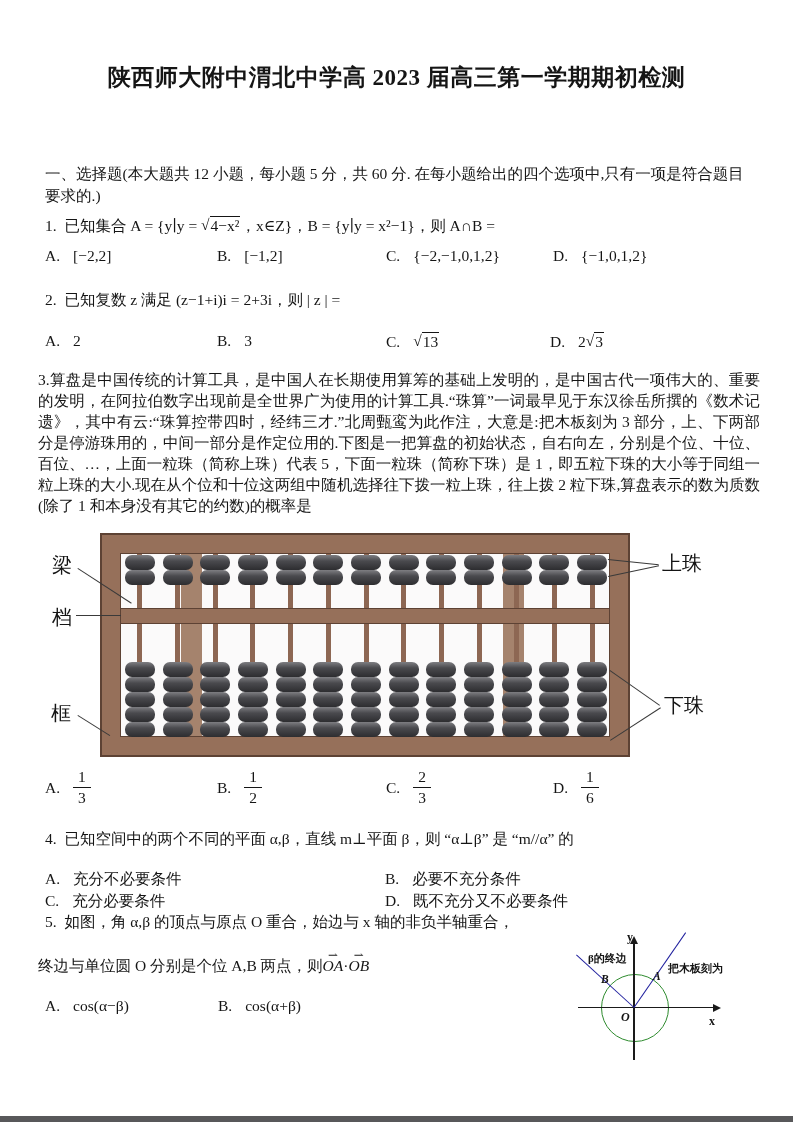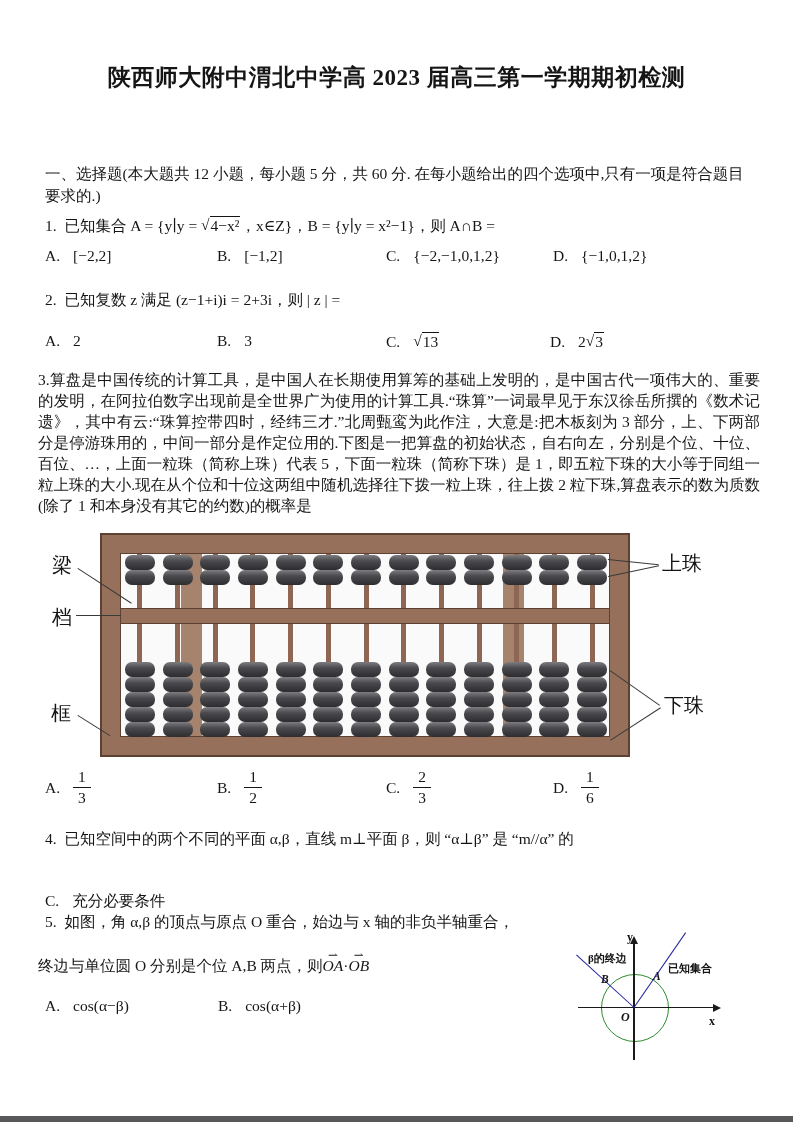--- a/index.html
+++ b/index.html
@@ -219,22 +219,27 @@
   <div class="optrow" style="top:768px">
     <span class="opt" style="left:45px"><span class="lbl">A.</span><span class="frac"><span class="fn">1</span><span class="fd">3</span></span></span>
     <span class="opt" style="left:217px"><span class="lbl">B.</span><span class="frac"><span class="fn">1</span><span class="fd">2</span></span></span>
     <span class="opt" style="left:386px"><span class="lbl">C.</span><span class="frac"><span class="fn">2</span><span class="fd">3</span></span></span>
     <span class="opt" style="left:553px"><span class="lbl">D.</span><span class="frac"><span class="fn">1</span><span class="fd">6</span></span></span>
   </div>
 
   <div class="abs stem" style="top:829px;left:45px">
     <span>4.</span>&nbsp;&nbsp;<span>已知空间中的两个不同的平面 α,β，直线 m⊥平面 β，则 “α⊥β” 是 “m//α” 的</span>
   </div>
+  <div class="optrow" style="top:869px;height:22px">
+    <span class="opt" style="left:45px"><span class="lbl">A.</span><span>充分不必要条件</span></span>
+    <span class="opt" style="left:385px"><span class="lbl">B.</span><span>必要不充分条件</span></span>
+  </div>
   <div class="optrow" style="top:891px;height:22px">
     <span class="opt" style="left:45px"><span class="lbl">C.</span><span>充分必要条件</span></span>
+    <span class="opt" style="left:385px"><span class="lbl">D.</span><span>既不充分又不必要条件</span></span>
   </div>
 
   <div class="abs stem" style="top:912px;left:45px">
     <span>5.</span>&nbsp;&nbsp;<span>如图，角 α,β 的顶点与原点 O 重合，始边与 x 轴的非负半轴重合，</span>
   </div>
   <div class="abs stem" style="top:956px;left:38px">
     <span>终边与单位圆 O 分别是个位 A,B 两点，则</span><span class="vec">OA</span><span>·</span><span class="vec">OB</span>
   </div>
   <div class="optrow" style="top:997px;height:22px">
     <span class="opt" style="left:45px"><span class="lbl">A.</span><span>cos(α−β)</span></span>
@@ -248,17 +253,17 @@
     <div class="axis" style="left:68.2px;top:12px;width:1.6px;height:118px"></div>
     <div class="arrow-up" style="left:65px;top:6px"></div>
     <div class="ray" style="left:69px;top:77px;width:91px;transform:rotate(-55.4deg)"></div>
     <div class="ray" style="left:69px;top:77px;width:78px;transform:rotate(-137.6deg)"></div>
     <div class="figlbl" style="left:62px;top:0px">y</div>
     <div class="figlbl" style="left:144px;top:84px">x</div>
     <div class="figlbl" style="left:56px;top:80px;font-style:italic">O</div>
     <div class="ptlbl" style="left:88px;top:40px">A</div>
     <div class="ptlbl" style="left:36px;top:43px">B</div>
     <div class="termlbl" style="left:23px;top:21px">β的终边</div>
-    <div class="termlbl" style="left:103px;top:31px">已知集合</div>
+    <div class="termlbl" style="left:103px;top:31px">把木板刻为</div>
   </div>
 
   <div class="footer-bar"></div>
 </div>
 
 </body></html>

